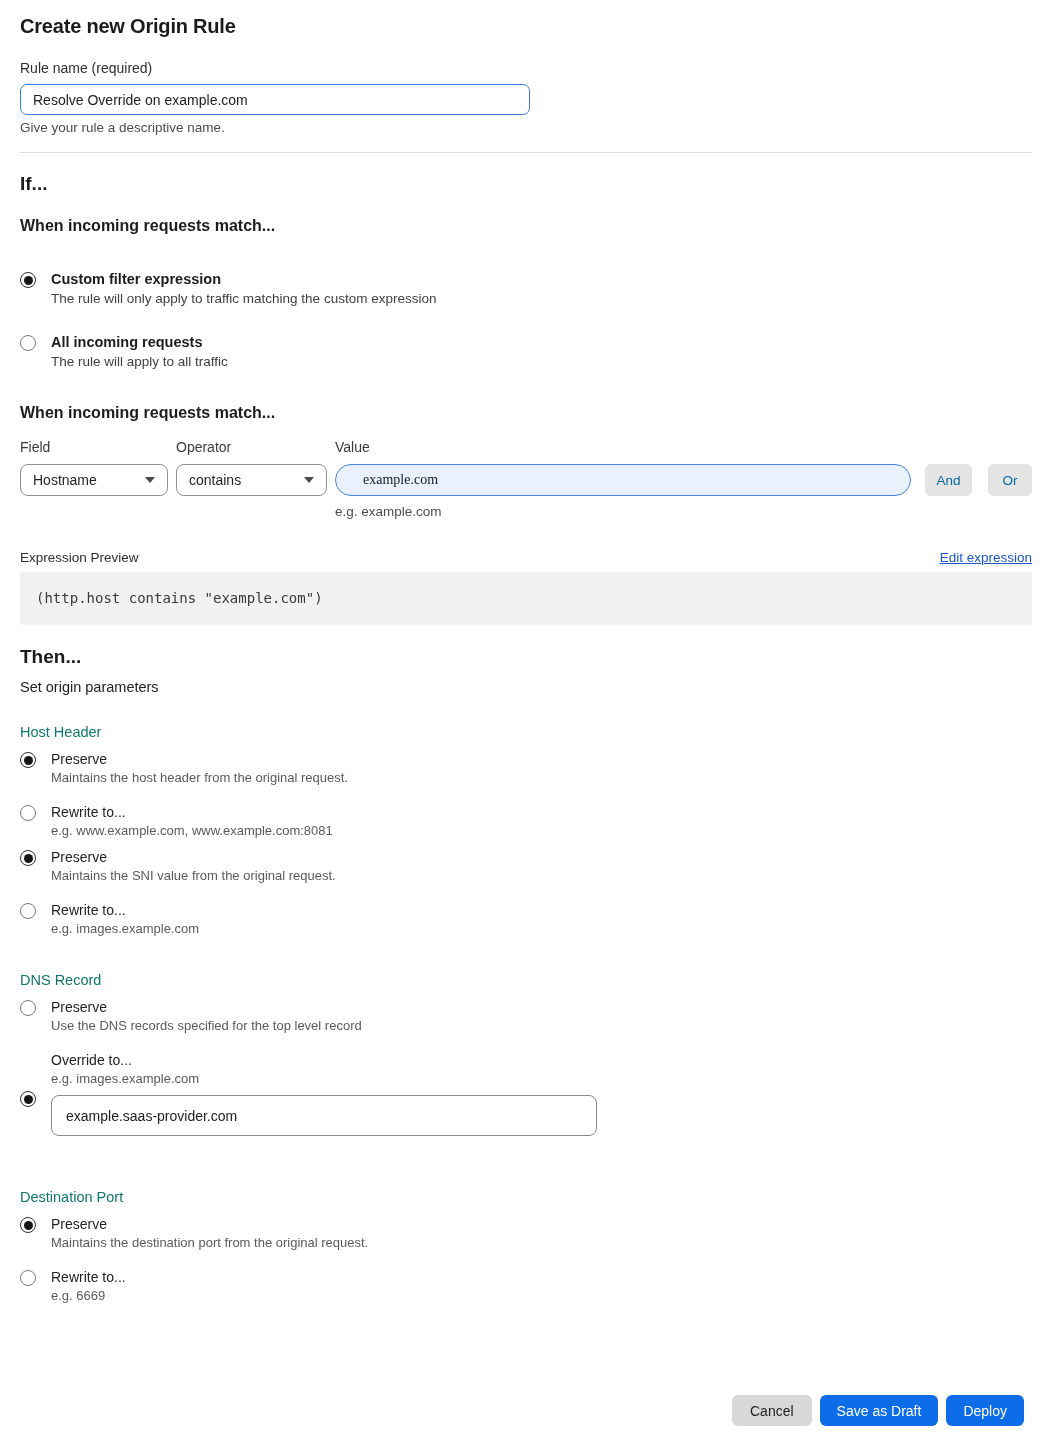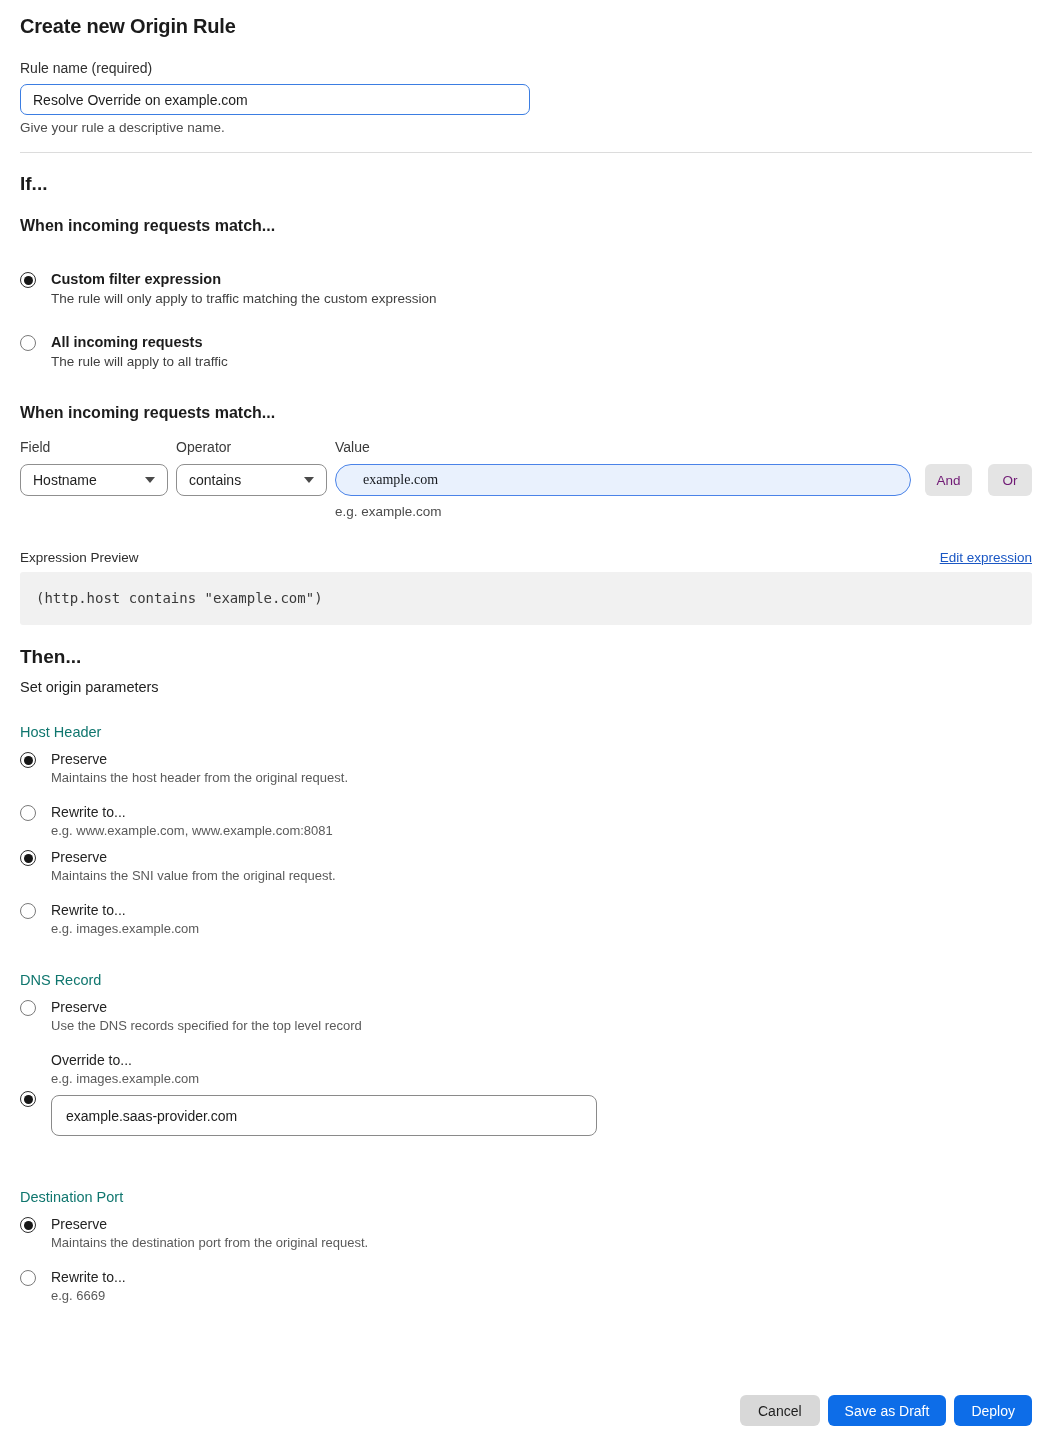--- a/index.html
+++ b/index.html
@@ -51,21 +51,21 @@
   .col-field { width: 148px; }
   .col-op { width: 151px; margin-left: 8px; }
   .col-value { flex: 1; margin-left: 8px; }
   .value-input {
     display: block; width: 100%; height: 32px; background: var(--value-input-bg, #e9f1fd);
     border: 1.5px solid #4a83e8; border-radius: 16px; padding: 0 27px;
     font-size: 14px; color: #15181d; font-family: Liberation Serif, serif; outline: none;
   }
   .eg { margin-top: 8px; font-size: 13.5px; color: #4c4c4c; }
   .btn { font-family: inherit; cursor: pointer; }
-  .btn-sm-gray { height: 32px; background: #e4e4e4; border: none; border-radius: 6px; font-size: 13.5px; color: #701a75; }
+  .btn-sm-gray { height: 32px; background: #e4e4e4; border: none; border-radius: 6px; font-size: 13.5px; color: #0369a1; }
   .btn-and { width: 47px; margin-left: 14px; margin-top: 25px; }
   .btn-or  { width: 44px; margin-left: 16px; margin-top: 25px; }
 
   .preview-head { margin-top: 31px; display: flex; justify-content: space-between; align-items: baseline; }
   .preview-label { font-size: 13.5px; color: #2e2e2e; }
   .edit-link { font-size: 13.5px; color: var(--link-blue, #1a57c4); text-decoration: underline; cursor: pointer; }
   .code {
     margin-top: 7px; background: #f1f1f1; border-radius: 3px; padding: 18px 16px 19px;
     font-family: "DejaVu Sans Mono", monospace; font-size: 14px; color: #3a3a3a;
   }
@@ -82,21 +82,21 @@
   .then-opt .opt-desc { margin-top: 3px; font-size: 13px; color: #5a5a5a; }
 
   .override { position: relative; padding-left: 31px; display: block; }
   .override .radio { position: absolute; left: 0; top: 39px; margin-top: 0; }
   .override-input {
     display: block; margin-top: 9px; width: 546px; height: 41px; background: #fff;
     border: 1px solid #8a8a8a; border-radius: 8px; padding: 0 14px;
     font-size: 14px; color: #1d1d1d; font-family: inherit; outline: none;
   }
 
-  .footer { position: absolute; top: 1395px; right: 20px; display: flex; gap: 8px; }
+  .footer { position: absolute; top: 1395px; right: 28px; display: flex; gap: 8px; }
   .btn-cancel  { height: 31px; padding: 0 18px; background: #d8d8d8; color: #1e1e1e; border: none; border-radius: 6px; font-size: 14px; }
   .btn-primary { height: 31px; padding: 0 17px; background: var(--accent-blue, #0d6de8); color: #fff; border: none; border-radius: 6px; font-size: 14px; }
 </style>
 </head>
 <body>
 
 <div class="page">
 
   <h1 class="page-title">Create new Origin Rule</h1>
 

